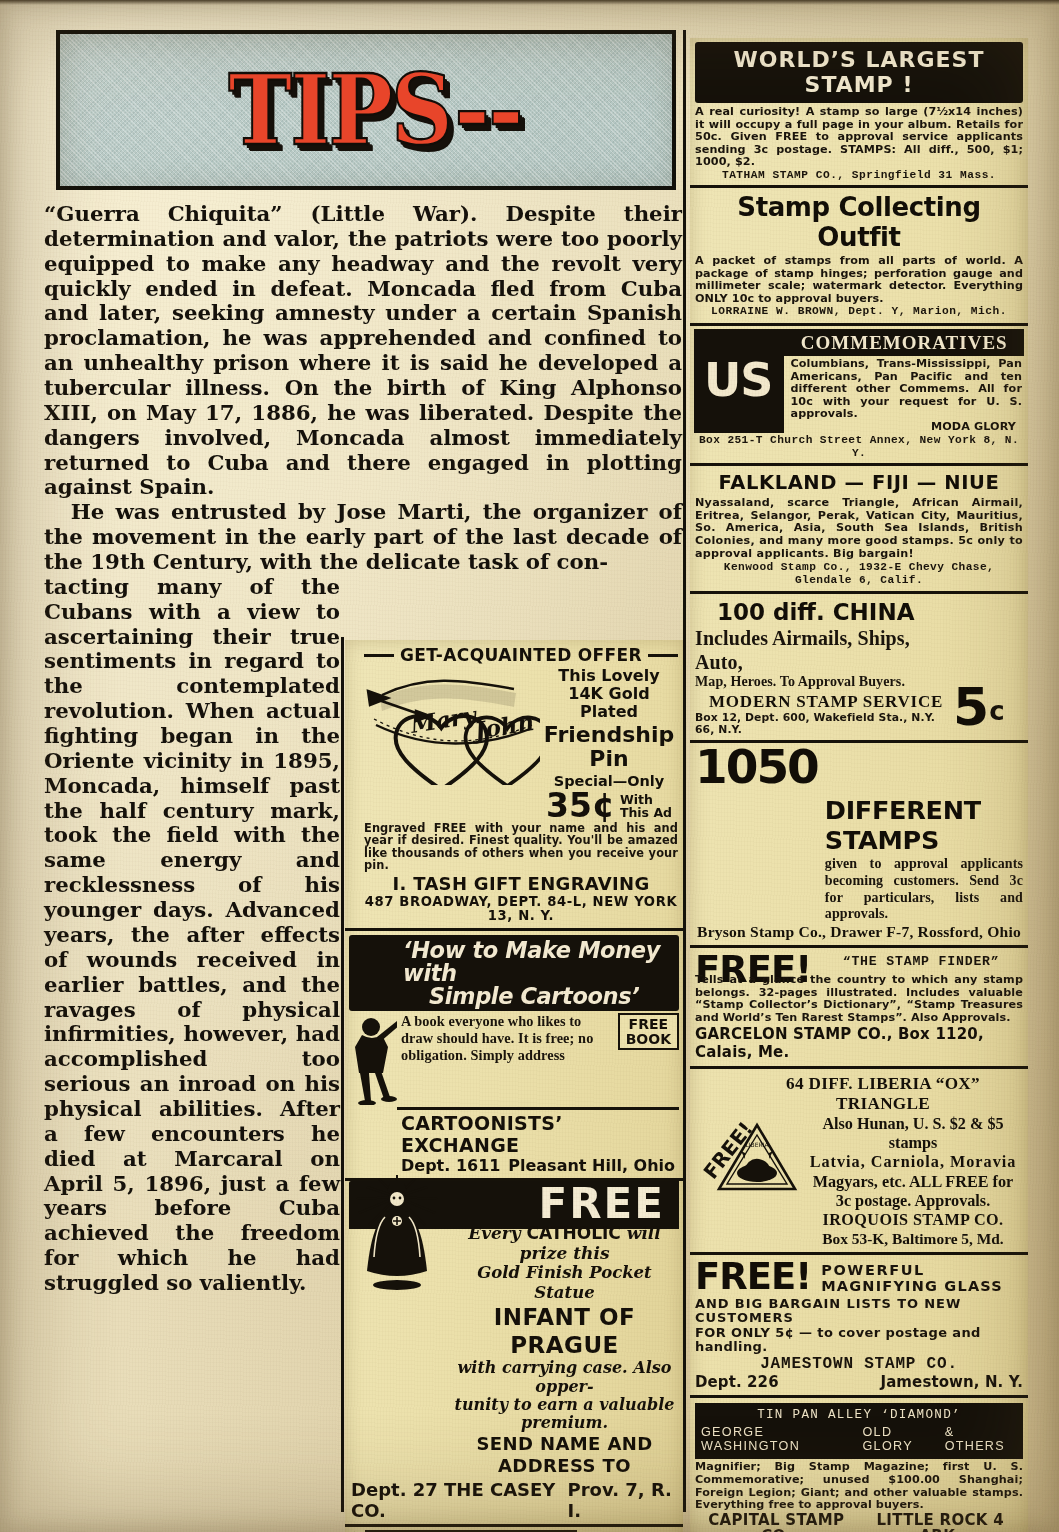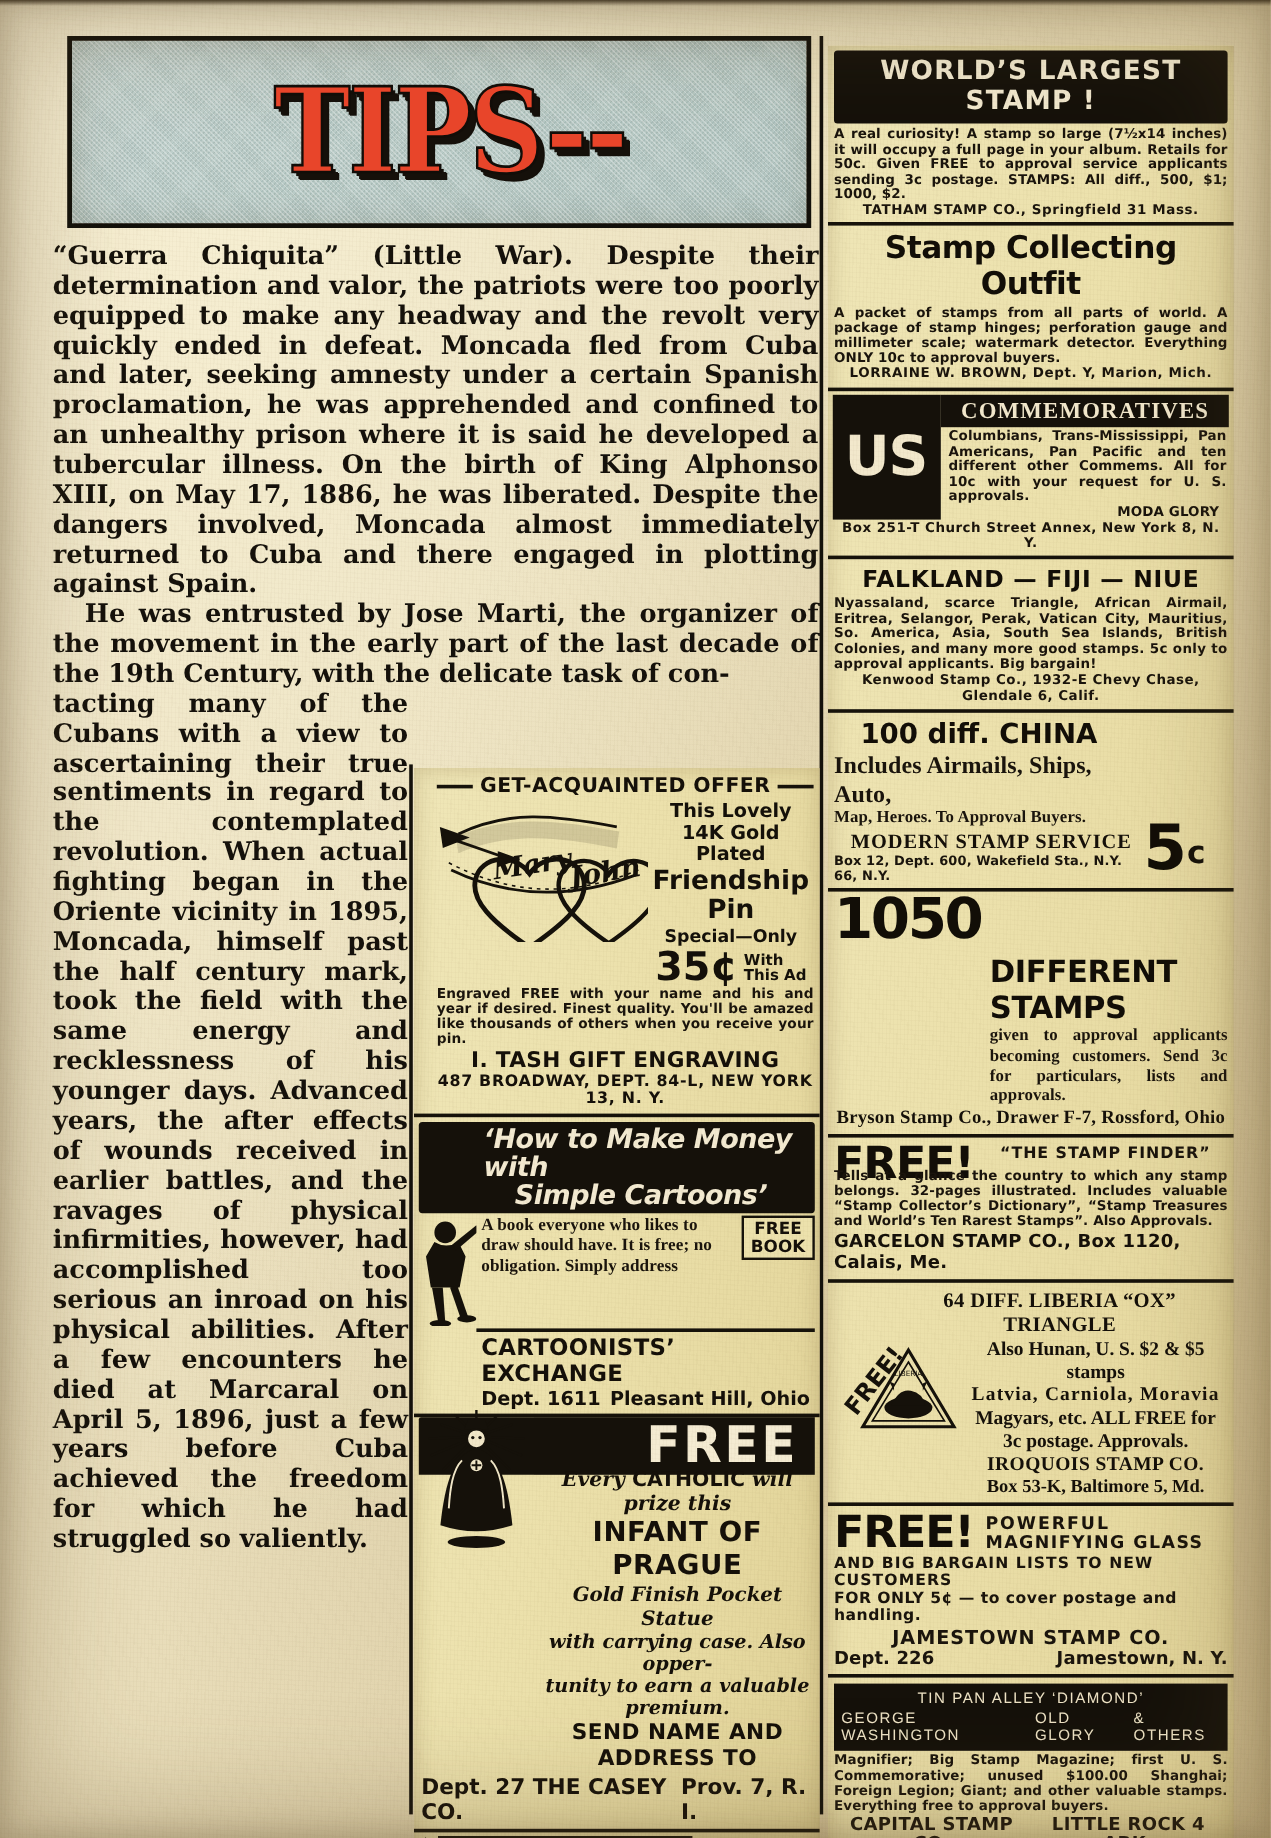--- a/index.html
+++ b/index.html
@@ -89,21 +89,21 @@
     padding:5px 4px 6px;border-radius:3px;
   }
   .smallcopy{
     font-family:"DejaVu Sans",sans-serif;font-weight:bold;
     font-size:11.2px;line-height:1.12;letter-spacing:.1px;color:#1a140c;
   }
   .smallcopy.serifish{font-family:"Liberation Serif",serif;font-weight:bold;font-size:12.4px;}
   .headline{
     font-family:"DejaVu Sans",sans-serif;font-weight:bold;text-align:center;color:#120e07;
   }
-  .center{text-align:center;}
+  .center{text-align:center;font-family:Liberation Mono, monospace;}
   .right{text-align:right;}
 
   
   .usblock{display:flex;align-items:stretch;gap:0;}
   .us-badge{
     background:#15110a;color:#f2e8cc;font-family:"DejaVu Sans",sans-serif;font-weight:bold;
     font-size:46px;line-height:.92;padding:4px 12px 6px 10px;letter-spacing:-1px;
     display:flex;align-items:center;
   }
   .commem-bar{
@@ -295,22 +295,22 @@
               <circle cx="48" cy="48" r="5" fill="#f1e7c8"></circle>
               <path d="M48 44 v8 M44 48 h8" stroke="#15110a" stroke-width="1.6"></path>
               <ellipse cx="48" cy="112" rx="24" ry="5"></ellipse>
             </g>
           </svg>
         </div>
         <div style="flex:1;padding-top:52px;text-align:center;">
           <div style="font-family:'DejaVu Serif',serif;font-size:17px;line-height:1.18;font-style:italic;font-weight:bold;">
             <span>Every </span><span style="font-family:'DejaVu Sans',sans-serif;font-style:normal;font-weight:bold;font-size:17px;">CATHOLIC</span><span> will prize this</span>
           </div>
+          <div style="font-family:'DejaVu Serif',serif;font-size:16.5px;font-style:italic;font-weight:bold;line-height:1.22;">Gold Finish Pocket Statue</div>
           <div style="font-family:'DejaVu Sans',sans-serif;font-weight:bold;font-size:23px;line-height:1.22;letter-spacing:.5px;">INFANT OF PRAGUE</div>
-          <div style="font-family:'DejaVu Serif',serif;font-size:16.5px;font-style:italic;font-weight:bold;line-height:1.22;">Gold Finish Pocket Statue</div>
           <div style="font-family:'DejaVu Serif',serif;font-size:16px;font-style:italic;font-weight:bold;line-height:1.15;">with carrying case. Also opper-</div>
           <div style="font-family:'DejaVu Serif',serif;font-size:16px;font-style:italic;font-weight:bold;line-height:1.15;">tunity to earn a valuable premium.</div>
           <div style="font-family:'DejaVu Sans',sans-serif;font-weight:bold;font-size:18px;line-height:1.25;letter-spacing:.4px;">SEND NAME AND ADDRESS TO</div>
         </div>
       </div>
       <div style="display:flex;justify-content:space-between;font-family:'DejaVu Sans',sans-serif;font-weight:bold;font-size:18px;margin-top:1px;padding:0 2px;">
         <span>Dept. 27 THE CASEY CO.</span>
         <span>Prov. 7, R. I.</span>
       </div>
     </div>

